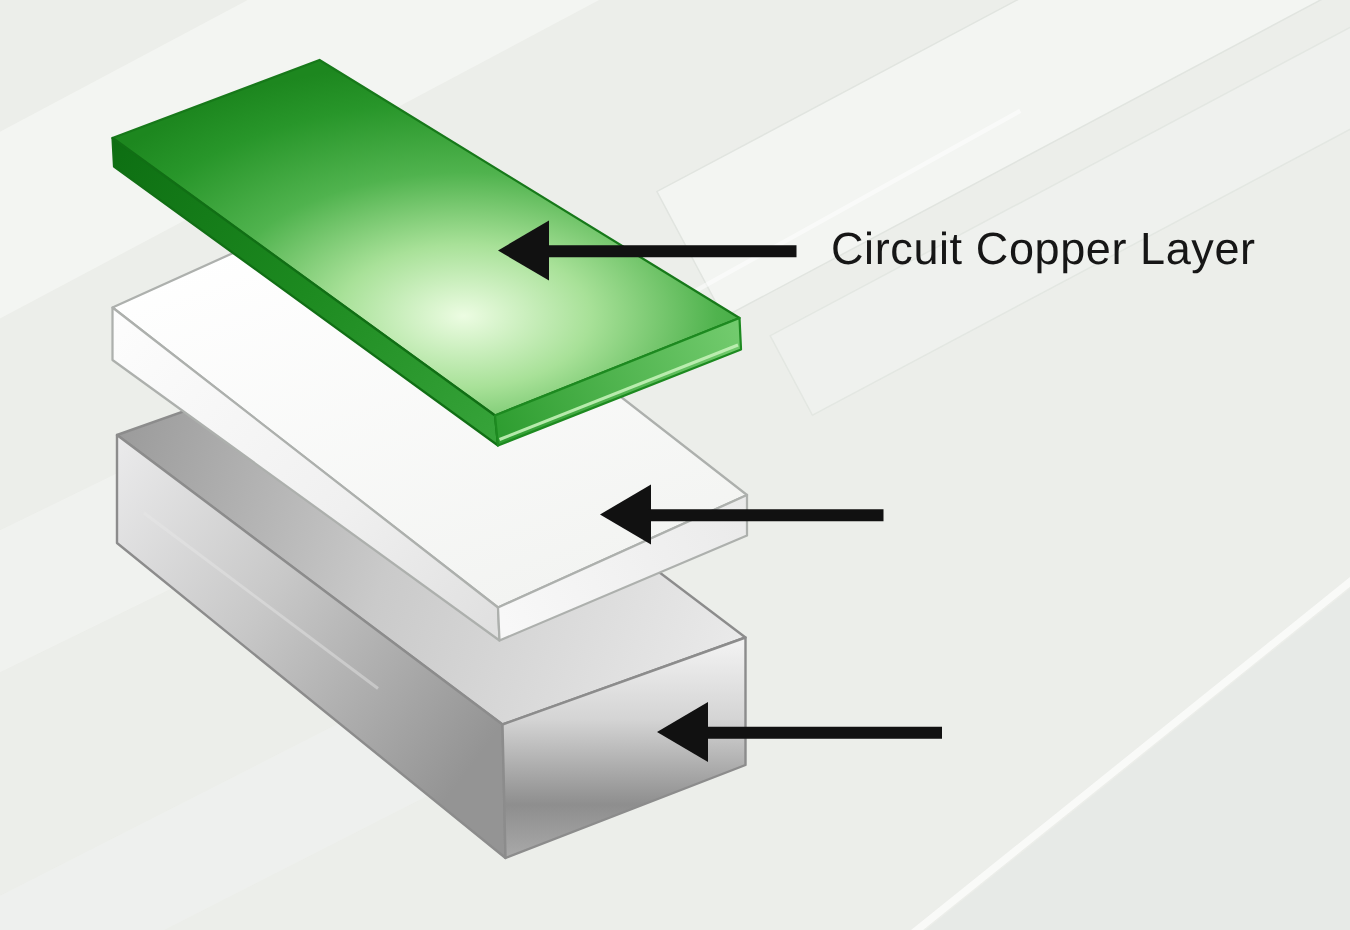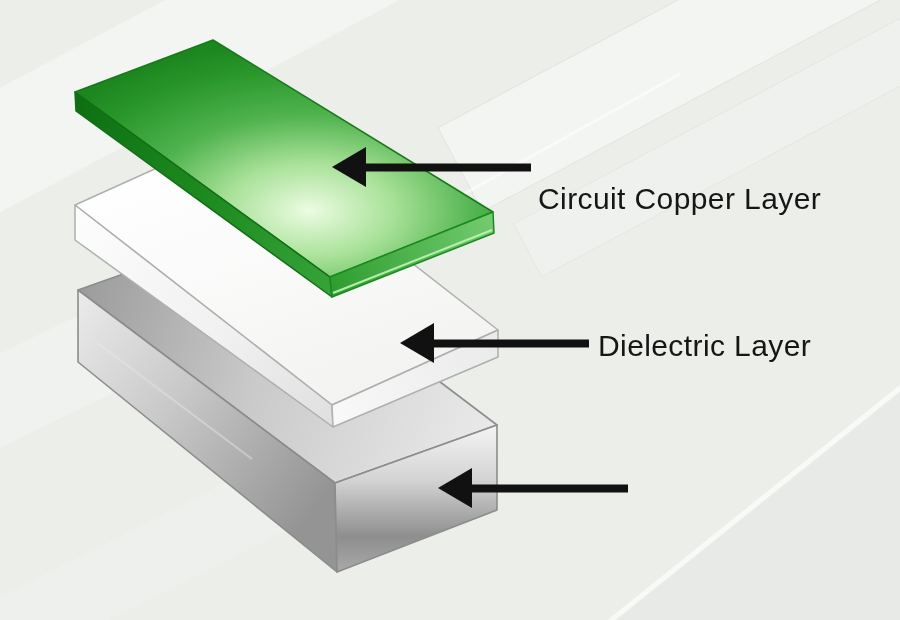--- a/index.html
+++ b/index.html
@@ -15,21 +15,21 @@
   .layer-label {
     position: absolute;
     font-size: 30px;
     line-height: 30px;
     letter-spacing: 0.4px;
     font-weight: 400;
     color: var(--c-label_text, #161616);
     white-space: nowrap;
     user-select: none;
   }
-  .label-copper     { left: 538px; top: 152px; margin-top: 32px; }
+  .label-copper     { left: 554px; top: 152px; }
   .label-dielectric { left: 598px; top: 331px; }
   .label-aluminum   { left: 643px; top: 473px; }
 </style>
 </head>
 <body>
 
 <div class="stage">
 
   <svg width="900" height="620" viewBox="0 0 900 620">
     <defs>
@@ -122,15 +122,14 @@
         <rect x="432" y="339.5" width="157" height="8"></rect>
       </g>
       <g>
         <polygon points="438,488 472,468 472,508"></polygon>
         <rect x="470" y="484.5" width="158" height="8"></rect>
       </g>
     </g>
   </svg>
 
   <div class="layer-label label-copper">Circuit Copper Layer</div>
-  <div class="layer-label label-dielectric">Dielectric Layer</div>
 
 </div>
 
 </body></html>

